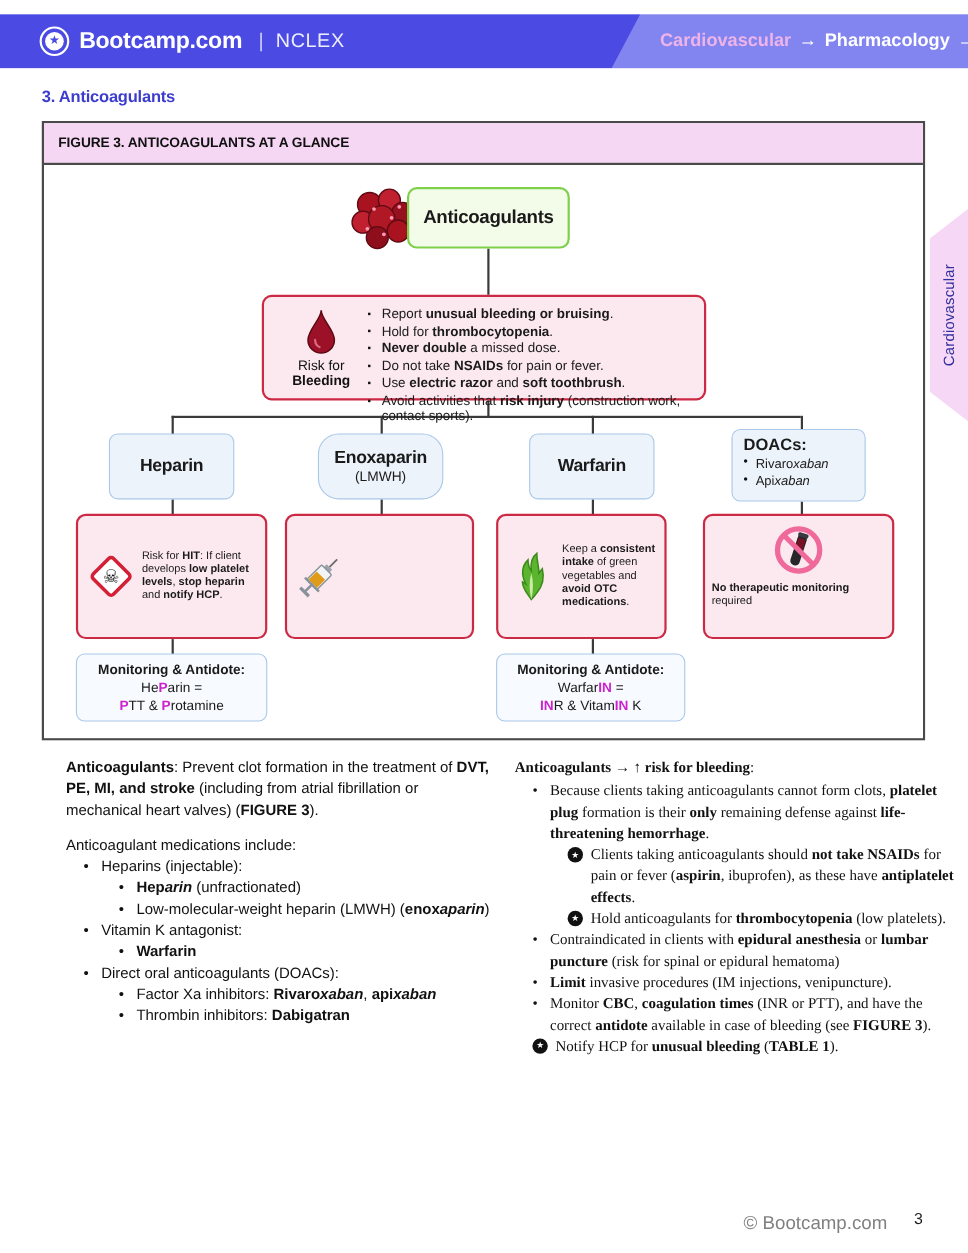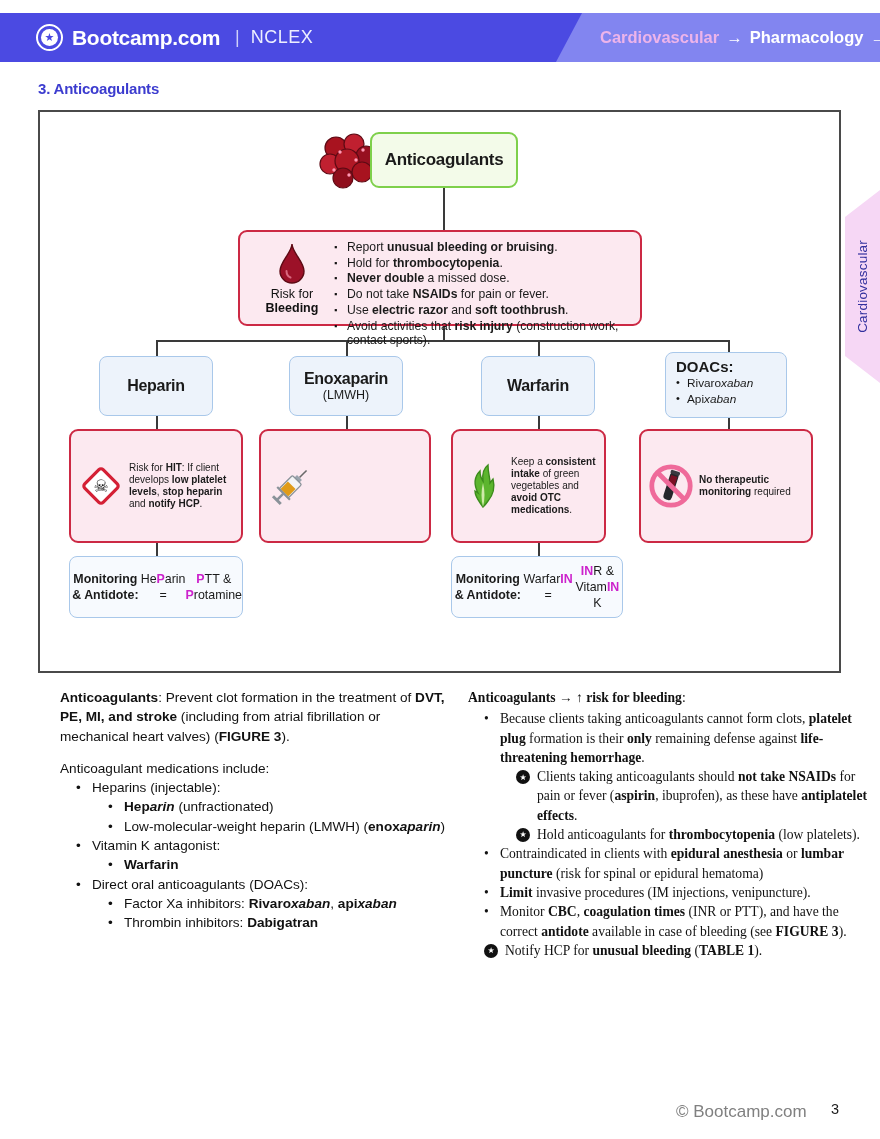--- a/index.html
+++ b/index.html
@@ -63,21 +63,21 @@
   .doac-title { font-weight:700; font-size:15px; }
   .doac-items { font-size:11.8px; line-height:1.25; margin-top:1px; }
   .doac-items .seg-marker { width:11px; font-size:11px; padding-top:0; }
   
   .detail-box { position:absolute; top:317px; height:114px; background:#fce9f0; border:2px solid #cc2944; border-radius:9px;
     display:flex; align-items:center; padding:6px 7px 6px 6px; gap:4px; }
   .detail-icon { width:48px; flex:0 0 auto; display:flex; align-items:center; justify-content:center; }
   .detail-text { flex:1; font-size:10px; line-height:1.22; }
   
   .mon-box { position:absolute; top:444px; height:62px; background:#f7fafe; border:1.6px solid #a9c8ea; border-radius:8px;
-    display:flex; flex-direction:row; align-items:center; justify-content:center; font-size:12.4px; line-height:1.3; text-align:center; }
+    display:flex; flex-direction:column; align-items:center; justify-content:center; font-size:12.4px; line-height:1.3; text-align:center; }
   
   .side-tab { position:absolute; left:845px; top:190px; width:35px; height:193px; background:#f6d7f5;
     clip-path:polygon(100% 0%, 0% 14%, 0% 86%, 100% 100%);
     display:flex; align-items:center; justify-content:center; }
   .side-tab span { writing-mode:vertical-rl; transform:rotate(180deg); color:#32309e; font-size:13.5px; letter-spacing:0.2px; }
   
   .col { position:absolute; top:688px; font-size:13.6px; line-height:1.42; color:#111; }
   .col-left { left:60px; width:392px; }
   .col-right { left:468px; width:402px;font-family:Liberation Serif, serif; }
   .para { margin-bottom:13px; }
@@ -116,20 +116,21 @@
       </span>
     <span class="brand">Bootcamp.com</span>
     <span class="brand-div">|</span>
     <span class="brand-prod">NCLEX</span>
   </div>
 </div>
 
 <div class="section-heading">3. Anticoagulants</div>
 
 <div class="figure">
+  <div class="figure-titlebar">FIGURE 3. ANTICOAGULANTS AT A GLANCE</div>
   <div class="figure-body">
 
     <div class="vline" style="left:403px; top:76px;  height:42px;"></div>
     <div class="vline" style="left:403px; top:214px; height:15px;"></div>
     <div class="hline" style="left:116px; top:228px; width:572px;"></div>
     <div class="vline" style="left:116px; top:228px; height:17px;"></div>
     <div class="vline" style="left:306px; top:228px; height:17px;"></div>
     <div class="vline" style="left:498px; top:228px; height:17px;"></div>
     <div class="vline" style="left:688px; top:228px; height:14px;"></div>
     <div class="vline" style="left:116px; top:304px; height:14px;"></div>
@@ -193,21 +194,21 @@
           <div class="seg-row">
             <span class="seg-marker">▪</span>
             <span class="seg-text"><span>Avoid activities that </span><span class="fb">risk injury</span><span> (construction work, contact sports).</span></span>
           </div>
         </div>
     </div>
 
     <div class="drug-box" style="left:59px; width:114px;">
       <span class="drug-name">Heparin</span>
     </div>
-    <div class="drug-box" style="left:249px; width:114px;">
+    <div class="drug-box" style="left:249px; width:114px;border-radius:19px;">
       <span class="drug-name">Enoxaparin</span>
       <span class="drug-sub">(LMWH)</span>
     </div>
     <div class="drug-box" style="left:441px; width:114px;">
       <span class="drug-name">Warfarin</span>
     </div>
     <div class="doac-box">
       <div class="doac-title">DOACs:</div>
       <div class="doac-items">
           <div class="seg-row">
@@ -247,21 +248,21 @@
     </div>
     <div class="detail-box" style="left:411px; width:155px;">
       <span class="detail-icon">
         <svg width="46" height="46" viewBox="0 0 46 46">
           <path d="M23 44 C19 38 15 34 15 28 L18 30 C14 22 14 14 20 8 C20 14 23 18 23 18 C22 10 24 5 28 2 C28 10 30 14 30 20 L33 16 C35 24 33 32 28 38 C26 41 24 43 23 44 Z" fill="#5cb52e" stroke="#3c8c1c" stroke-width="1.4"></path>
           <path d="M23 44 C21 36 21 28 23 20 C25 28 25 36 23 44 Z" fill="#cfe9a8"></path>
         </svg>
       </span>
       <div class="detail-text"><span>Keep a </span><span class="fb">consistent intake</span><span> of green vegetables and </span><span class="fb">avoid OTC medications</span><span>.</span></div>
     </div>
-    <div class="detail-box" style="left:599px; width:174px;">
+    <div class="detail-box" style="left:599px; width:174px;flex-direction:column;">
       <span class="detail-icon">
         <svg width="50" height="50" viewBox="0 0 50 50">
           <g transform="rotate(18 25 25)">
             <rect x="20.5" y="10" width="9" height="30" rx="4" fill="#26262b"></rect>
             <rect x="21.6" y="14" width="6.8" height="11" fill="#7a1024"></rect>
             <rect x="20" y="8.5" width="10" height="4" rx="1.5" fill="#3a3a40"></rect>
           </g>
           <circle cx="25" cy="25" r="20" fill="none" stroke="#ef6a9a" stroke-width="5"></circle>
           <line x1="11.5" y1="11.5" x2="38.5" y2="38.5" stroke="#ef6a9a" stroke-width="5"></line>
         </svg>

